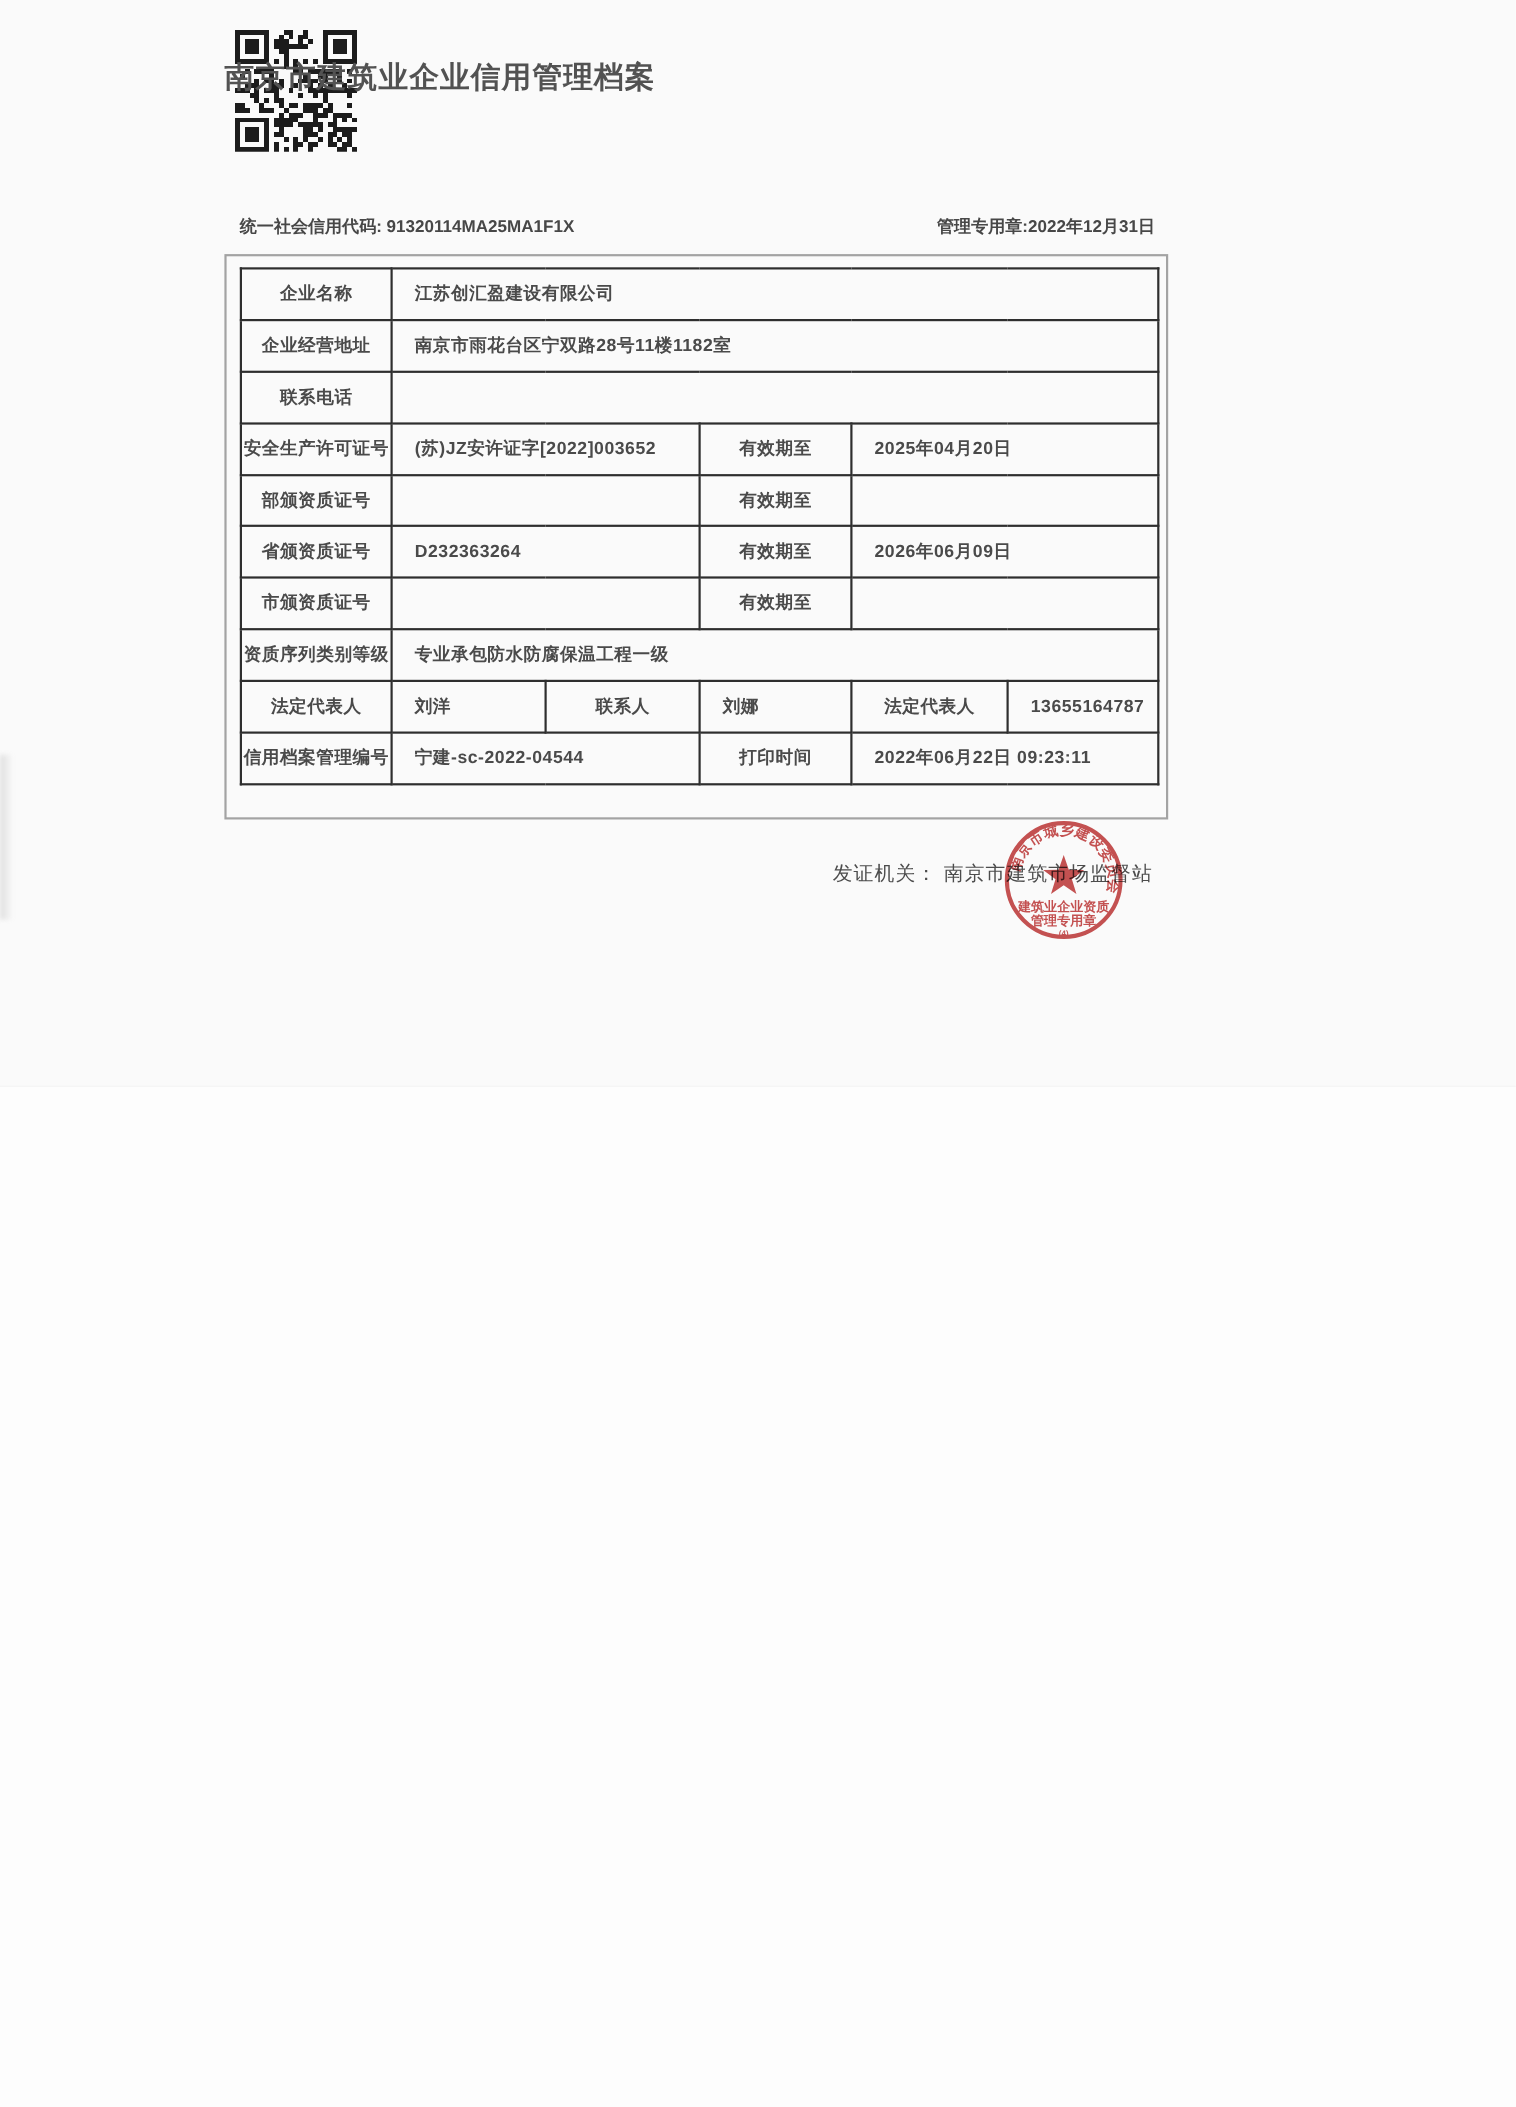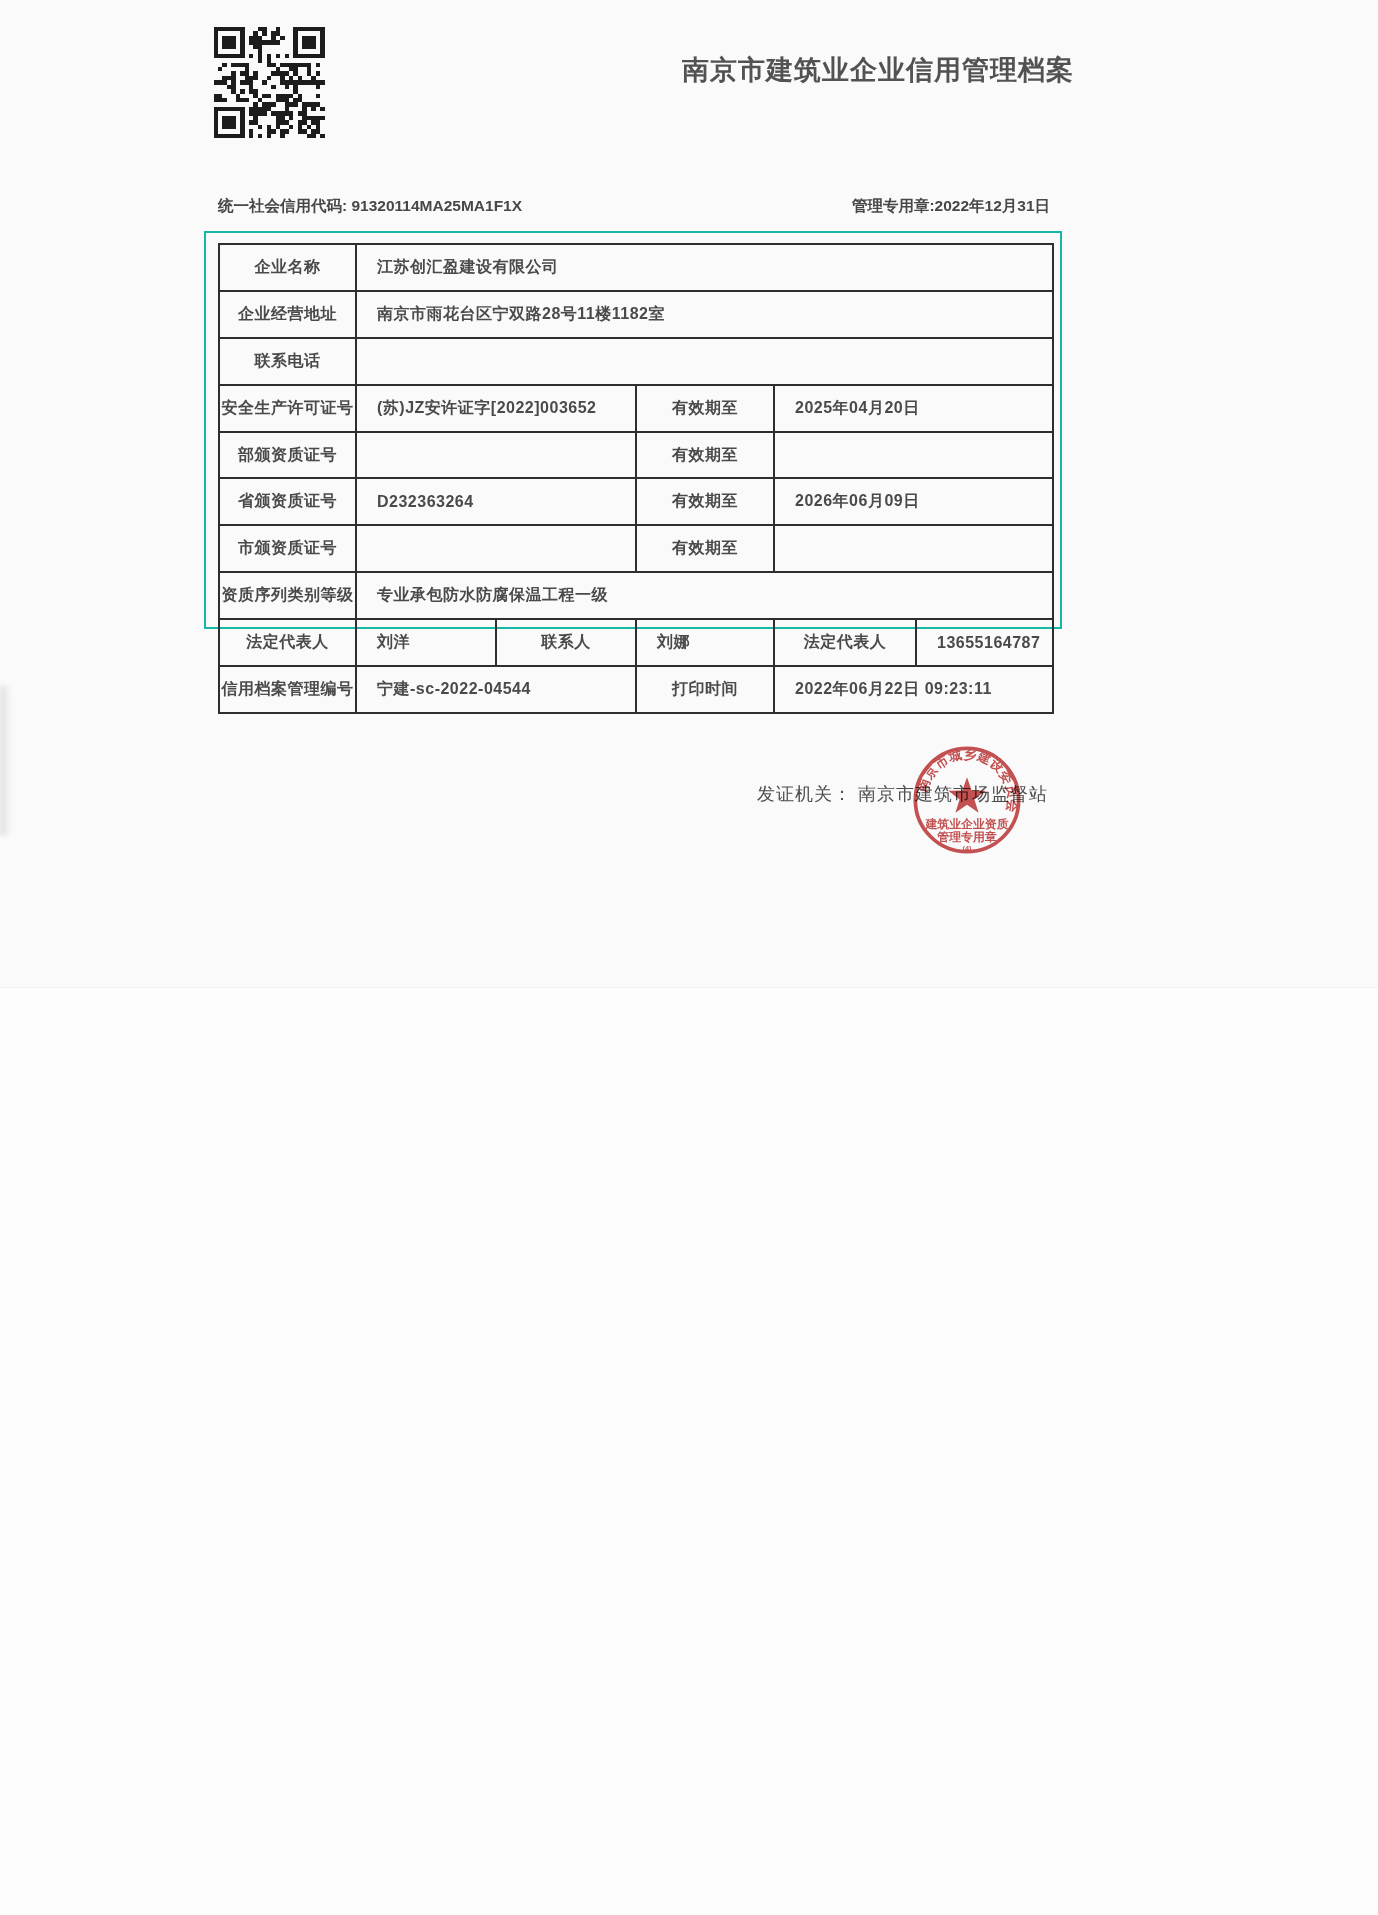--- a/index.html
+++ b/index.html
@@ -23,35 +23,35 @@
     filter:blur(2px);
   }
   
   .qr {
     position:absolute; left:213px; top:27px; width:112px; height:111px;
   }
   .qr svg { width:100%; height:100%; }
   
   .doc-title {
     position:absolute; left:204px; top:52px; width:870px;
-    text-align:right;
+    text-align:left;
     font-size:27px; font-weight:bold; color:#525252;
     letter-spacing:1px;
   }
   
   .info-line {
     position:absolute; left:218px; top:196px; width:834px; height:24px;
     font-size:15.5px; font-weight:bold; color:#474747;
   }
   .info-line .credit { position:absolute; left:0; top:0; }
   .info-line .valid  { position:absolute; right:2px; top:0; }
   
   .table-box {
-    position:absolute; left:204px; top:231px; width:858px; height:398px;
-    border:2px solid #14b8a6;
+    position:absolute; left:204px; top:231px; width:858px; height:514px;
+    border:2px solid #a3a3a3;
     background:transparent;
   }
   table.info-table {
     position:absolute; left:12px; top:10px;
     width:834px;
     border-collapse:collapse;
     table-layout:fixed;
   }
   table.info-table td {
     border:2px solid #2e2e2e;

